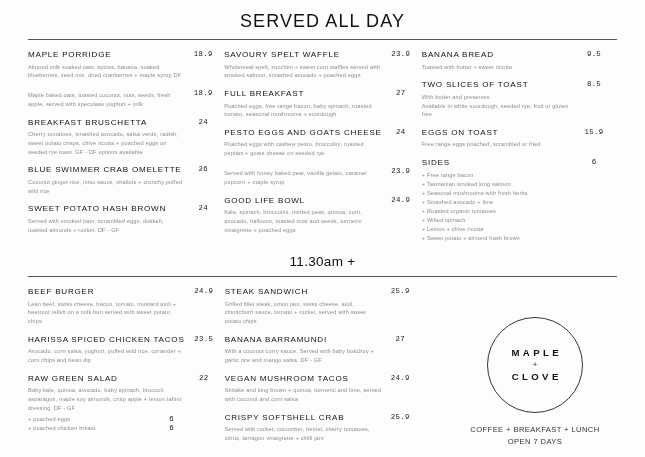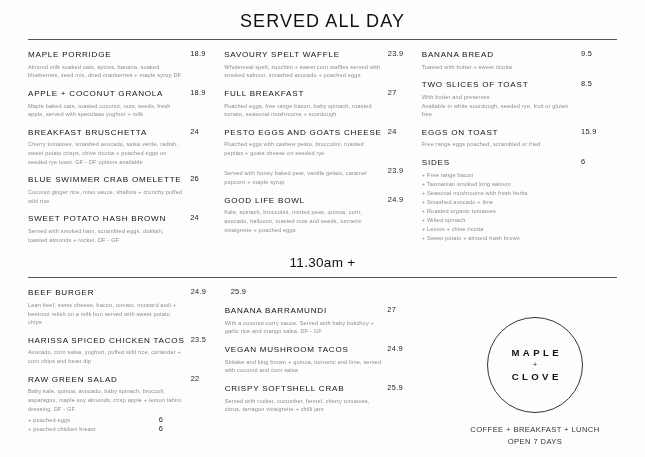--- a/index.html
+++ b/index.html
@@ -90,24 +90,25 @@
     line-height: 1.55;
     color: #8c8c8c;
     letter-spacing: 0.16px;
     margin-top: 2.5px;
   }
   .item-price {
     flex: 0 0 auto;
     font-size: 7.4px;
     color: #1a1a1a;
     letter-spacing: 0.3px;
-    text-align: left;
+    text-align: center;
     width: 26px;
     padding-left: 6px;
     line-height: 1.2;
+    font-family: Liberation Mono, monospace;
   }
   .sub-prices {
     margin-top: 3px;
   }
   .sub-line {
     display: flex;
     align-items: flex-start;
   }
   .sub-line .item-desc { margin-top: 0; }
   .sub-line .item-price { font-size: 7.4px; }
@@ -179,21 +180,20 @@
     <div class="col col-a" id="bcol1">
         <div class="item">
           <div class="item-body">
             <div class="item-name">MAPLE PORRIDGE</div>
             <div class="item-desc">Almond milk soaked oats, spices, banana, soaked blueberries, seed mix, dried cranberries + maple syrup DF</div>
           </div>
           <div class="item-price">18.9</div>
         </div>
         <div class="item">
           <div class="item-body">
-            <div class="item-name">APPLE + COCONUT GRANOLA</div>
             <div class="item-desc">Maple baked oats, toasted coconut, nuts, seeds, fresh apple, served with speculaas yoghurt + milk</div>
           </div>
           <div class="item-price">18.9</div>
         </div>
         <div class="item">
           <div class="item-body">
             <div class="item-name">BREAKFAST BRUSCHETTA</div>
             <div class="item-desc">Cherry tomatoes, smashed avocado, salsa verde, radish, sweet potato crisps, chive ricotta + poached eggs on seeded rye toast. GF - DF options available</div>
           </div>
           <div class="item-price">24</div>
@@ -323,20 +323,24 @@
                   <div class="item-desc" style="flex: 1 1 auto;">+ poached chicken breast</div>
                   <div class="item-price">6</div>
                 </div>
               </div>
             </div>
             <div class="item-price">22</div>
           </div>
         </div>
       <div class="col col-b" id="lcol2">
           <div class="item">
+            <div class="item-body">
+              <div class="item-name">STEAK SANDWICH</div>
+              <div class="item-desc">Grilled fillet steak, onion jam, swiss cheese, aioli, chimichurri sauce, tomato + rocket, served with sweet potato chips</div>
+            </div>
             <div class="item-price">25.9</div>
           </div>
           <div class="item">
             <div class="item-body">
               <div class="item-name">BANANA BARRAMUNDI</div>
               <div class="item-desc">With a coconut curry sauce. Served with baby bokchoy + garlic rice and mango salsa. DF - GF</div>
             </div>
             <div class="item-price">27</div>
           </div>
           <div class="item">

